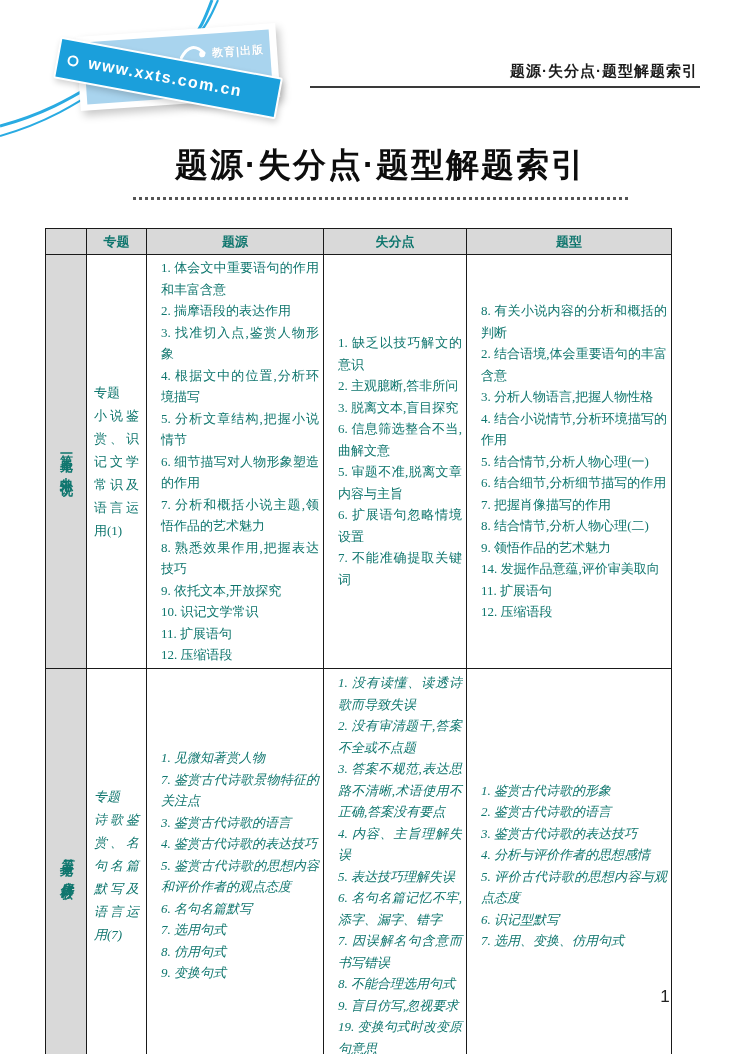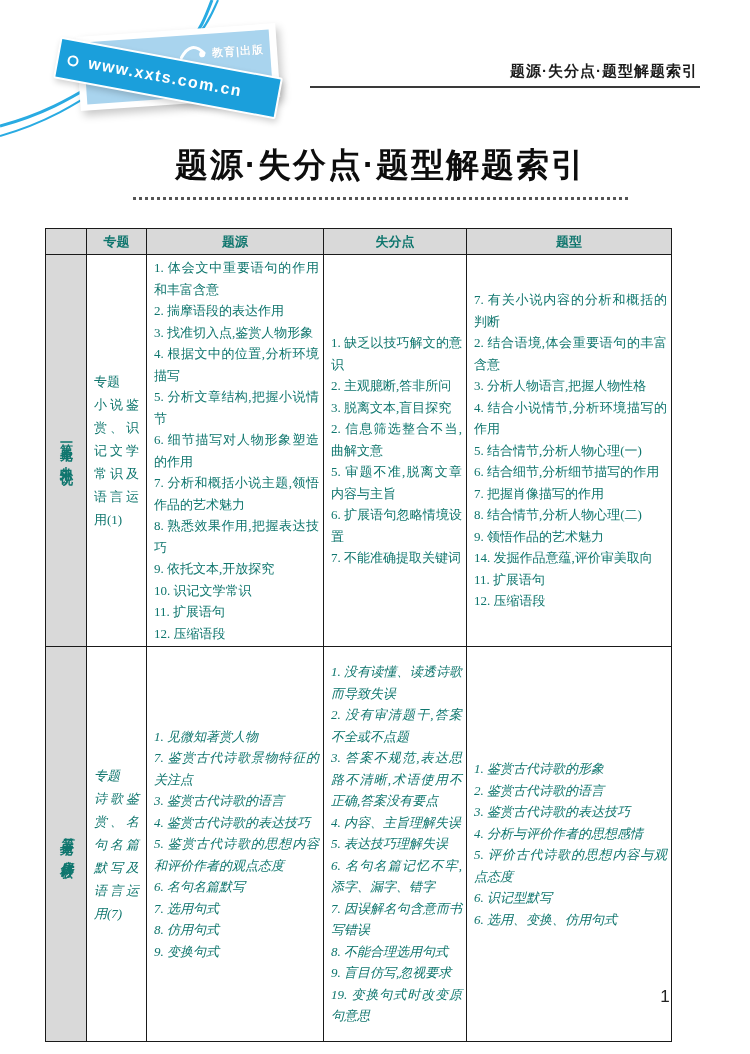--- a/index.html
+++ b/index.html
@@ -74,21 +74,21 @@
     font-weight:bold;font-size:13px;letter-spacing:2px;
     font-family:"Liberation Sans",sans-serif;
   }
   td.topic-cell{
     vertical-align:middle;padding:0 7px;font-size:13px;line-height:23px;
   }
   .topic-body{text-align:justify;}
   td.list-cell{
     vertical-align:middle;padding:2px 4px 2px 7px;font-size:13px;line-height:21.5px;
   }
-  .cell-item{text-align:justify;}
+  .cell-item{text-align:justify;margin-left:7px;}
   
   .page-number{
     position:absolute;left:650px;top:987px;width:30px;text-align:center;
     font-size:17px;color:#222;
   }
 </style>
 </head>
 <body>
 
 <svg class="strings-svg" width="300" height="150" viewBox="0 0 300 150">
@@ -157,27 +157,27 @@
           <div class="cell-item">8. 熟悉效果作用,把握表达技巧</div>
           <div class="cell-item">9. 依托文本,开放探究</div>
           <div class="cell-item">10. 识记文学常识</div>
           <div class="cell-item">11. 扩展语句</div>
           <div class="cell-item">12. 压缩语段</div>
         </td>
     <td class="list-cell">
           <div class="cell-item">1. 缺乏以技巧解文的意识</div>
           <div class="cell-item">2. 主观臆断,答非所问</div>
           <div class="cell-item">3. 脱离文本,盲目探究</div>
-          <div class="cell-item">2. 信息筛选整合不当,曲解文意</div>
+          <div class="cell-item">6. 信息筛选整合不当,曲解文意</div>
           <div class="cell-item">5. 审题不准,脱离文章内容与主旨</div>
           <div class="cell-item">6. 扩展语句忽略情境设置</div>
           <div class="cell-item">7. 不能准确提取关键词</div>
         </td>
     <td class="list-cell">
-          <div class="cell-item">7. 有关小说内容的分析和概括的判断</div>
+          <div class="cell-item">8. 有关小说内容的分析和概括的判断</div>
           <div class="cell-item">2. 结合语境,体会重要语句的丰富含意</div>
           <div class="cell-item">3. 分析人物语言,把握人物性格</div>
           <div class="cell-item">4. 结合小说情节,分析环境描写的作用</div>
           <div class="cell-item">5. 结合情节,分析人物心理(一)</div>
           <div class="cell-item">6. 结合细节,分析细节描写的作用</div>
           <div class="cell-item">7. 把握肖像描写的作用</div>
           <div class="cell-item">8. 结合情节,分析人物心理(二)</div>
           <div class="cell-item">9. 领悟作品的艺术魅力</div>
           <div class="cell-item">14. 发掘作品意蕴,评价审美取向</div>
           <div class="cell-item">11. 扩展语句</div>
@@ -215,19 +215,19 @@
           <div class="cell-item">9. 盲目仿写,忽视要求</div>
           <div class="cell-item">19. 变换句式时改变原句意思</div>
         </td>
     <td class="list-cell">
           <div class="cell-item">1. 鉴赏古代诗歌的形象</div>
           <div class="cell-item">2. 鉴赏古代诗歌的语言</div>
           <div class="cell-item">3. 鉴赏古代诗歌的表达技巧</div>
           <div class="cell-item">4. 分析与评价作者的思想感情</div>
           <div class="cell-item">5. 评价古代诗歌的思想内容与观点态度</div>
           <div class="cell-item">6. 识记型默写</div>
-          <div class="cell-item">6. 选用、变换、仿用句式</div>
+          <div class="cell-item">7. 选用、变换、仿用句式</div>
         </td>
   </tr>
 </tbody>
   </table>
 
 <div class="page-number">1</div>
 
 </body></html>

